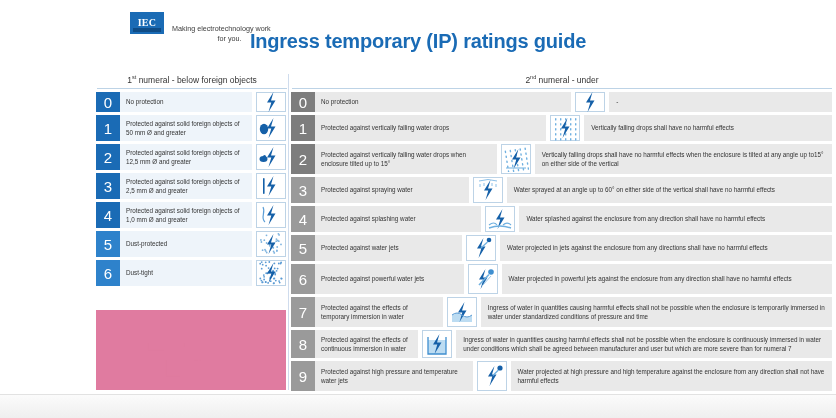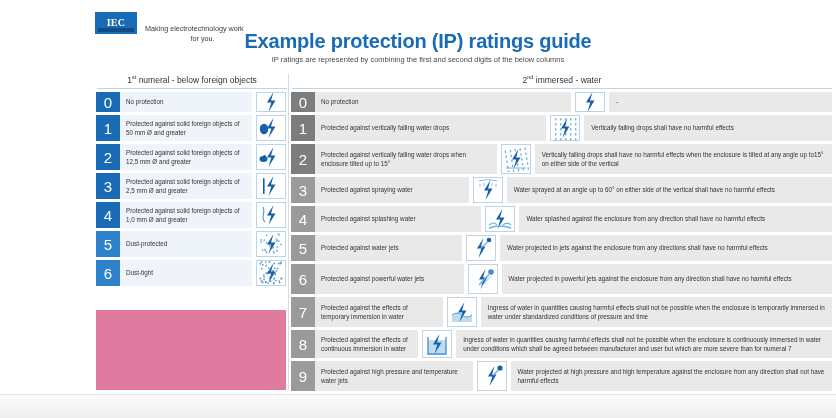--- a/index.html
+++ b/index.html
@@ -8,22 +8,22 @@
     font-family: "Liberation Sans", sans-serif;
     background: #ffffff;
     overflow: hidden;
   }
   .page { position: relative; width: 836px; height: 418px; background:#fff; }
 
   
   .header { position: absolute; left: 0; top: 0; width: 836px; height: 70px; }
   .brand { position: absolute; left: 95px; top: 12px; display: flex; align-items: flex-start; gap: 8px; }
   .iec-logo {
-    width: 42px; height: 22px; background: #1a6bb5; position: relative;
-    display: flex; align-items: center; justify-content: center;
+    width: 34px; height: 22px; background: #1a6bb5; position: relative;
+    display: flex; align-items: center; justify-content: center; margin-left: 35px;
   }
   .iec-logo .iec-text {
     color: #ffffff; font-size: 10px; font-weight: bold; letter-spacing: .3px;
     font-family: "Liberation Serif", serif; line-height: 1;
   }
   .iec-logo .iec-bar {
     position: absolute; bottom: 2px; left: 3px; right: 3px; height: 4px;
     background: #0f4c86;
   }
   .tagline {
@@ -128,31 +128,30 @@
     <div class="brand">
       <div class="iec-logo">
         <span class="iec-text">IEC</span>
         <span class="iec-bar"></span>
       </div>
       <div class="tagline">
         <span>Making  electrotechnology work</span>
         <span class="l2">for you.</span>
       </div>
     </div>
-    <div class="title">Example protection (IP) ratings guide</div>
-    <div class="subtitle">IP ratings are represented by combining the first and second digits of the below columns</div>
+    <div class="title">Ingress temporary (IP) ratings guide</div>
   </div>
 
   <div class="divider"></div>
 
   <div class="col-head" id="head-left">
     <span>1</span><sup>st</sup><span> numeral - below foreign objects</span>
   </div>
   <div class="col-head" id="head-right">
-    <span>2</span><sup>nd</sup><span> immersed - water</span>
+    <span>2</span><sup>nd</sup><span> numeral - under</span>
   </div>
 
   <div class="col" id="col-left">
       <div class="row h20">
         <div class="digit blue">0</div>
         <div class="label tintblue">No protection</div>
         <div class="iconcell">
           <svg width="26" height="26" viewBox="0 0 26 26">
             <path d="M15.5 3 L9 13.5 L13.3 13.5 L10.5 23 L17.5 11.5 L13 11.5 Z" fill="#1560a8"></path>
           </svg>

